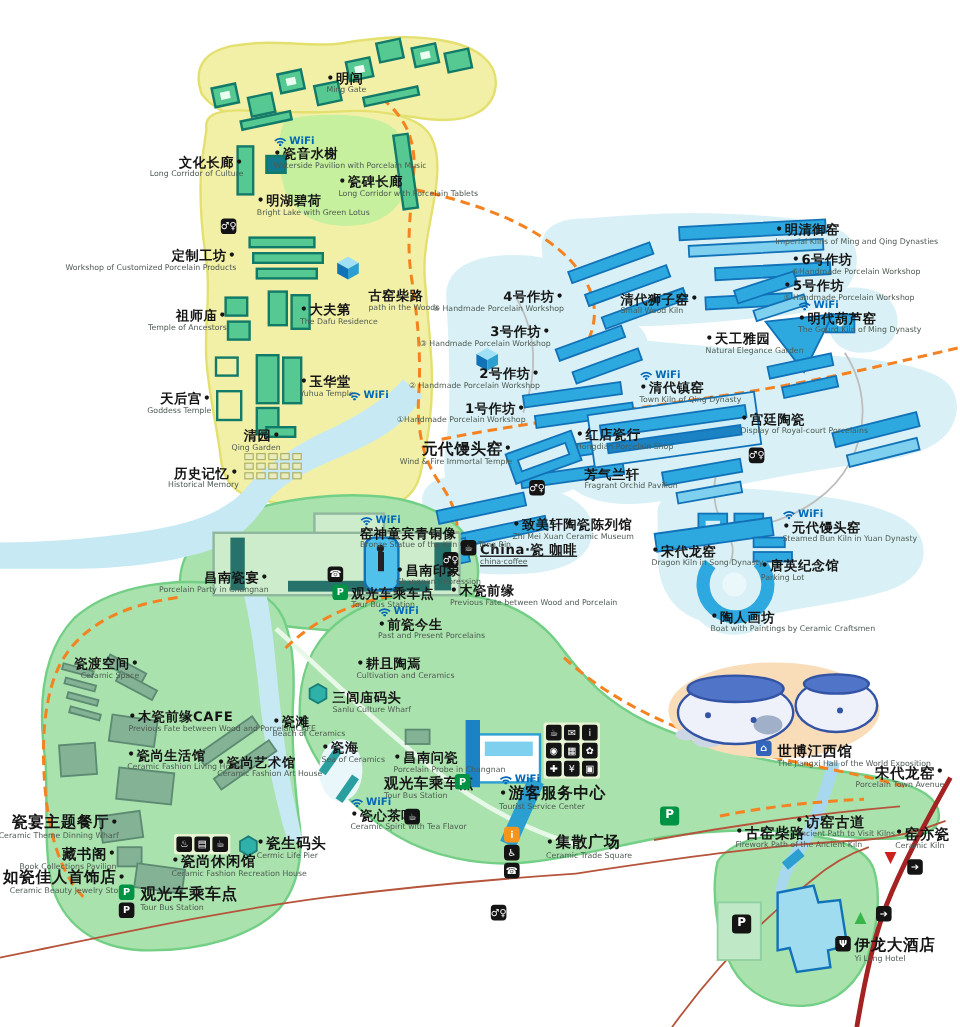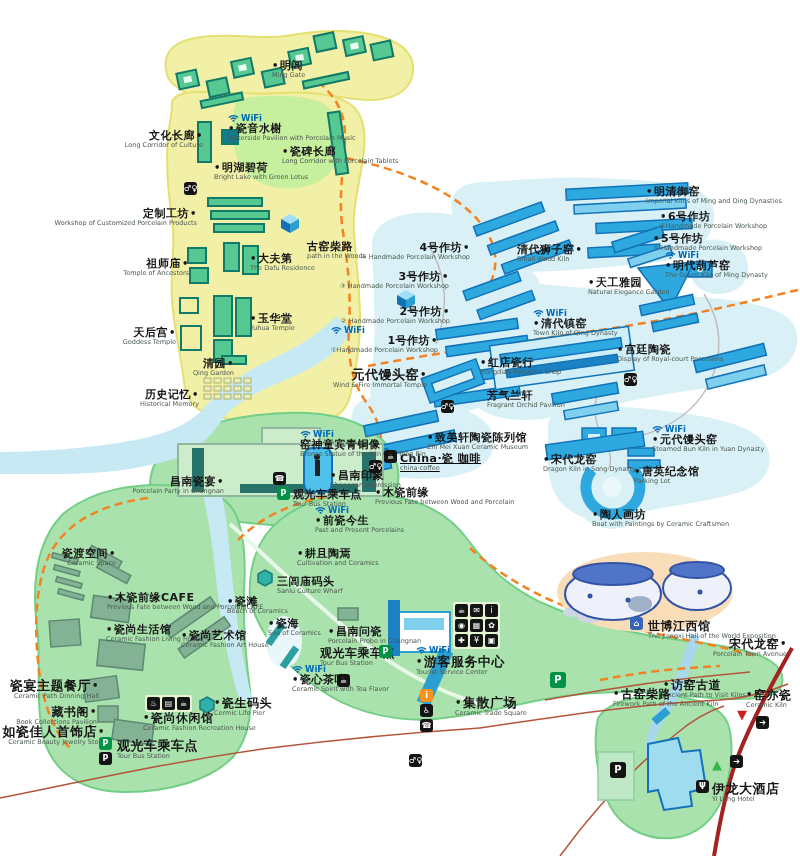--- a/index.html
+++ b/index.html
@@ -4,21 +4,21 @@
 <style>
   html,body{margin:0;padding:0;background:#fff;}
   body{font-family:"DejaVu Sans","Liberation Sans",sans-serif;}
   #stage{position:relative;width:800px;height:856px;overflow:hidden;background:#fff;}
   #basemap{position:absolute;left:0;top:0;}
   #markers{position:absolute;left:0;top:0;width:800px;height:856px;}
   .marker{position:absolute;white-space:nowrap;line-height:1;}
   .zh-row{font-weight:bold;font-size:var(--zh,11px);color:#151515;display:flex;align-items:center;gap:1px;letter-spacing:.5px;}
   .align-r{transform:translateX(-100%);}
   .align-r .zh-row{justify-content:flex-end;}
-  .align-r .en{text-align:right;}
+  .align-r .en{text-align:right;margin-left:41px;}
   .en{font-size:6.5px;color:#4e5b52;margin-top:1px;}
   .dot{font-size:10px;line-height:1;}
   .wifi-row{display:flex;align-items:flex-end;gap:2px;color:#0068b7;font-weight:bold;font-size:8.5px;margin-bottom:1px;}
   .icon{position:absolute;width:13px;height:13px;display:flex;align-items:center;justify-content:center;border-radius:3px;color:#fff;font-weight:bold;font-size:8px;line-height:1;}
   .icon.big{width:16px;height:16px;font-size:10px;}
   .icon.tri{background:none!important;font-size:13px;width:auto;height:auto;border-radius:0;}
   .grid{position:absolute;display:grid;grid-template-columns:repeat(3,13px);gap:2px;padding:2px;background:#e6f4d4;border-radius:2px;}
   .cell{width:13px;height:13px;background:#141414;color:#fff;display:flex;align-items:center;justify-content:center;font-size:8px;border-radius:2px;}
 </style>
 </head>
@@ -392,21 +392,21 @@
         </div>
         <div class="en">④ Handmade Porcelain Workshop</div>
       </div>
       <div class="marker" style="left: 517px; top: 244px;">
         <div class="zh-row">
           <span>清代狮子窑</span>
           <span class="dot">•</span>
         </div>
         <div class="en">Small Wood Kiln</div>
       </div>
-      <div class="marker align-r" style="left: 449px; top: 271px;">
+      <div class="marker align-r" style="left: 459px; top: 271px;">
         <div class="zh-row">
           <span>3号作坊</span>
           <span class="dot">•</span>
         </div>
         <div class="en">③ Handmade Porcelain Workshop</div>
       </div>
       <div class="marker" style="left: 588px; top: 277px;">
         <div class="zh-row">
           <span class="dot">•</span>
           <span>天工雅园</span>
@@ -685,21 +685,21 @@
           <span class="dot">•</span>
           <span>集散广场</span>
         </div>
         <div class="en">Ceramic Trade Square</div>
       </div>
       <div class="marker align-r" style="left: 99px; top: 679px; --zh: 13px;">
         <div class="zh-row">
           <span>瓷宴主题餐厅</span>
           <span class="dot">•</span>
         </div>
-        <div class="en">Ceramic Path Dinning Hall</div>
+        <div class="en">Ceramic Theme Dinning Wharf</div>
       </div>
       <div class="marker align-r" style="left: 97px; top: 706px; --zh: 12px;">
         <div class="zh-row">
           <span>藏书阁</span>
           <span class="dot">•</span>
         </div>
         <div class="en">Book Collections Pavilion</div>
       </div>
       <div class="marker align-r" style="left: 105px; top: 725px; --zh: 13px;">
         <div class="zh-row">

